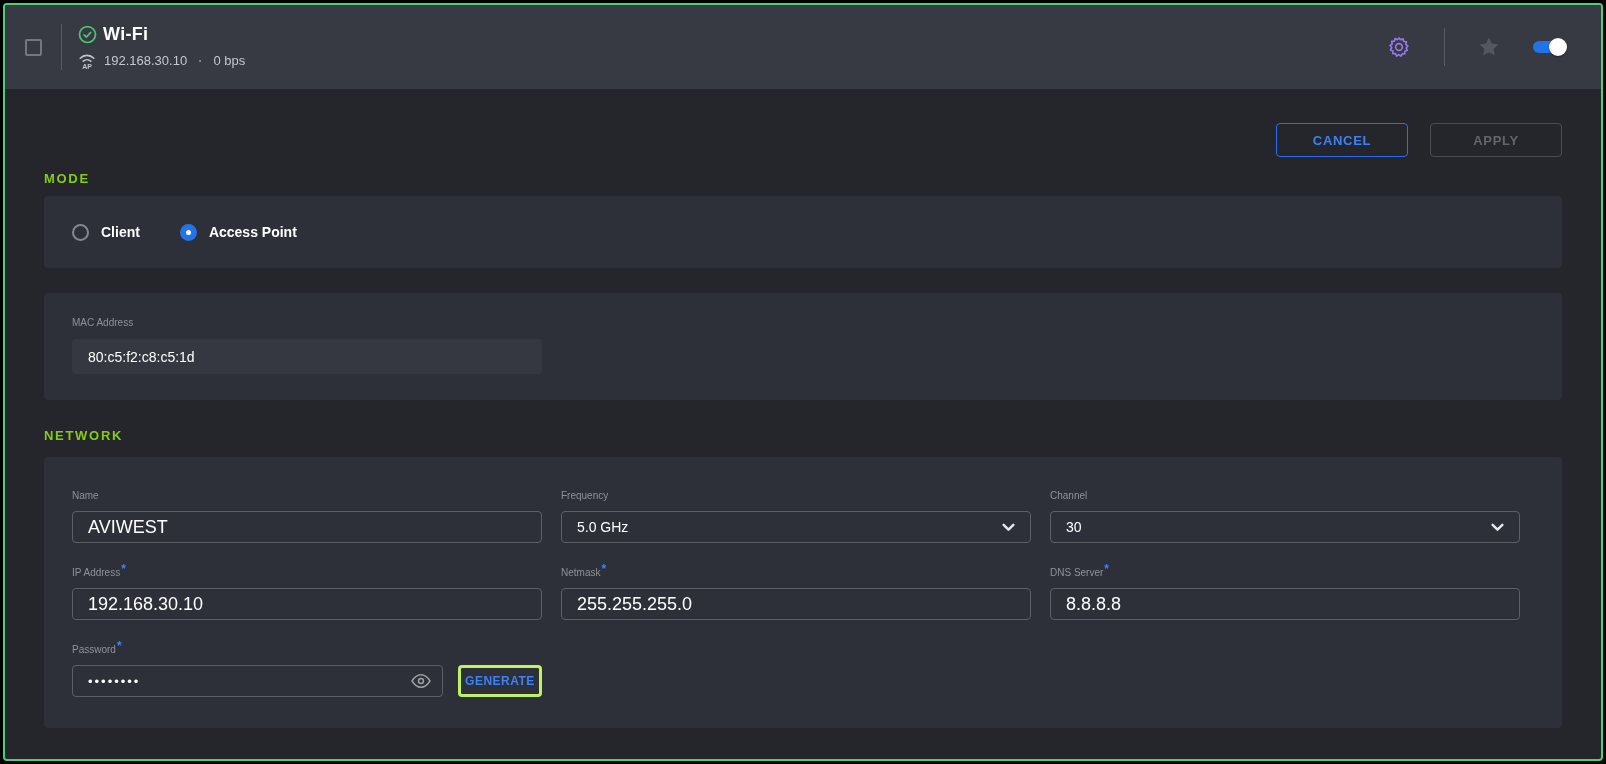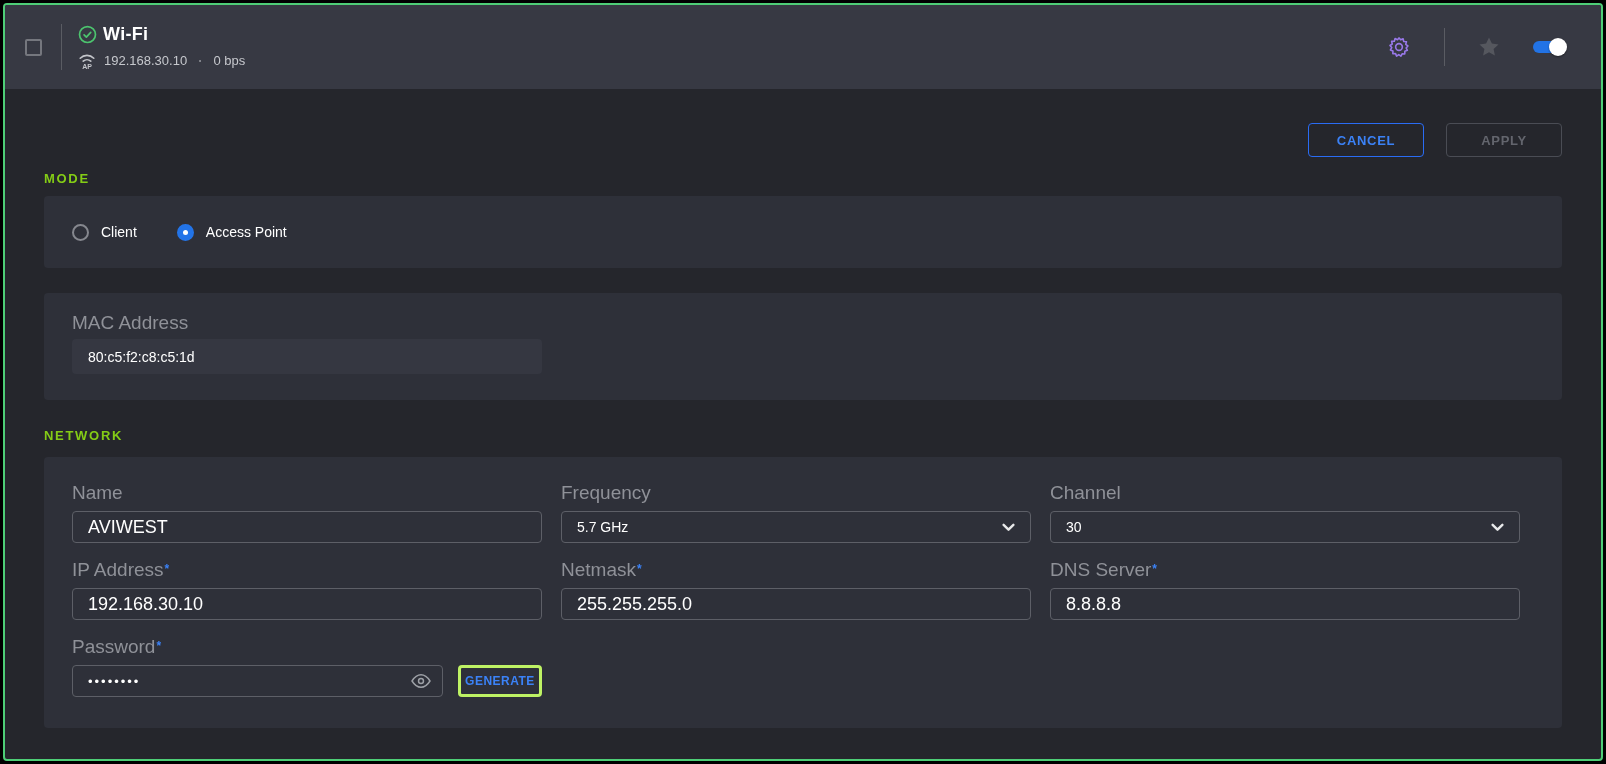--- a/index.html
+++ b/index.html
@@ -23,38 +23,38 @@
   .vdiv2 { width:1px; height:38px; background:#5a5c63; }
   .toggle { position:relative; width:32px; height:12px; border-radius:6px; background:#4a4c54; cursor:pointer; }
   .toggle.on { background:#2273e5; }
   .toggle .knob { position:absolute; top:-3px; left:0; width:18px; height:18px; border-radius:50%; background:#fff;
                   box-shadow:0 1px 2px rgba(0,0,0,.4); }
   .toggle.on .knob { left:auto; right:-2px; }
 
   
   .content { padding:0 39px; }
   .actions { display:flex; justify-content:flex-end; gap:22px; margin-top:34px; }
-  .btn { width:116px; height:34px; border-radius:4px; background:transparent; font-size:13px; font-weight:bold;
+  .btn { width:132px; height:34px; border-radius:4px; background:transparent; font-size:13px; font-weight:bold;
          letter-spacing:.7px; display:flex; align-items:center; justify-content:center; cursor:pointer; }
   .btn.primary-outline { border:1px solid #2a6cf4; color:#3b82f7; }
   .btn.disabled { border:1px solid #4a4c54; color:#63656d; cursor:default; }
 
   .section-label { margin-top:14px; font-size:13px; line-height:15px; letter-spacing:1.7px;
                    color:#84cc16; font-weight:600; }
   .card { background:#2e3039; border-radius:4px; }
 
   .mode-card { margin-top:10px; height:72px; display:flex; align-items:center; padding:0 28px; gap:40px; }
   .radio-item { display:flex; align-items:center; gap:12px; cursor:pointer; }
   .radio-dot { width:17px; height:17px; border-radius:50%; border:2px solid #85878e; position:relative; flex:none; }
   .radio-dot.checked { border-color:#2374e8; background:#2374e8; }
   .radio-dot.checked::after { content:""; position:absolute; inset:4px; background:#fff; border-radius:50%; }
-  .radio-label { color:#ffffff; font-size:14px; font-weight:400; }
+  .radio-label { color:#ffffff; font-size:14px; font-weight:700; }
 
   .mac-card { margin-top:25px; height:107px; padding:22px 28px 0; }
-  .field-label { font-size:19px; line-height:15px; color:#8f9198; }
+  .field-label { font-size:10px; line-height:15px; color:#8f9198; }
   .req { color:#3b82f7; font-size:12px; vertical-align:top; margin-left:1px; font-weight:bold; }
   .mac-value { margin-top:9px; width:470px; height:35px; background:#353741; border-radius:4px;
                display:flex; align-items:center; padding:0 16px; color:#fff; font-size:14px; }
 
   .network-card { margin-top:14px; padding:28px 28px 31px;
                   display:grid; grid-template-columns:repeat(3, 470px); column-gap:28px; row-gap:25px;gap:19px; }
   .cell { }
   .text-input { display:block; margin-top:8px; width:100%; height:32px; border:1px solid #5d5f67; border-radius:4px;
                 background:transparent; color:#fff; font-size:18px; padding:0 15px; outline:none;
                 font-family:"Liberation Sans", sans-serif; }
@@ -151,21 +151,21 @@
     <div class="card network-card">
 
       <div class="cell">
         <span class="field-label">Name</span>
         <input class="text-input" value="AVIWEST" style="">
       </div>
 
       <div class="cell">
         <span class="field-label">Frequency</span>
         <div class="select">
-          <span>5.7 GHz</span>
+          <span>5.0 GHz</span>
           <span class="icon-btn">
             <svg width="13" height="9" viewBox="0 0 12 8">
               <path d="M1.5 1.5 L6 6 L10.5 1.5" stroke="#e8e9ea" stroke-width="2.2" fill="none" stroke-linecap="round" stroke-linejoin="round"></path>
             </svg>
           </span>
         </div>
       </div>
 
       <div class="cell">
         <span class="field-label">Channel</span>

